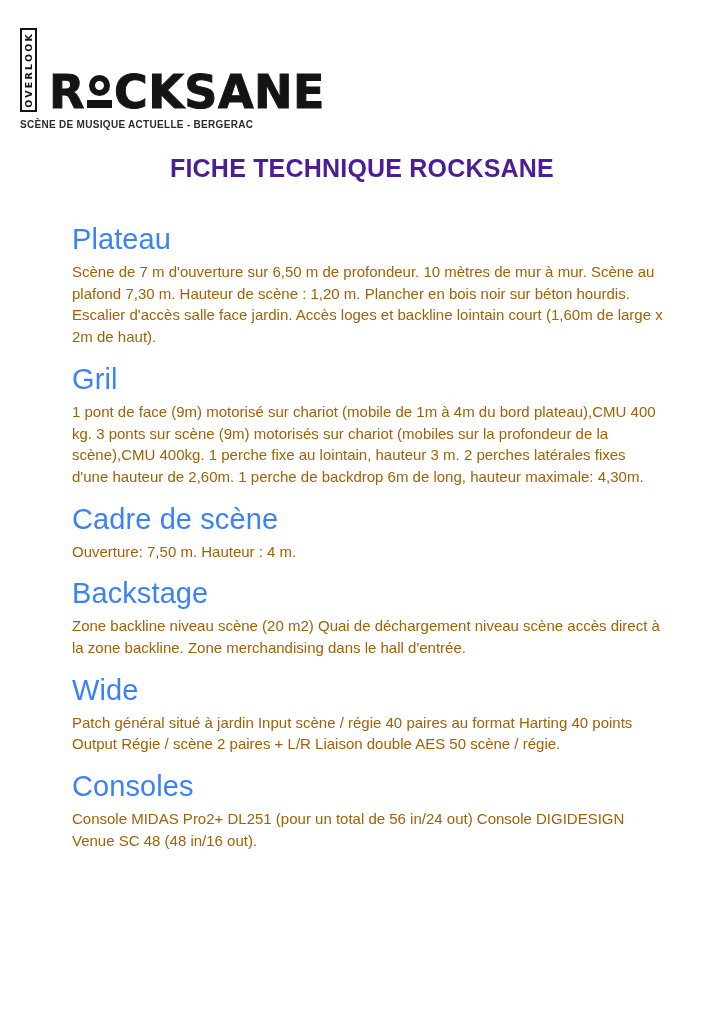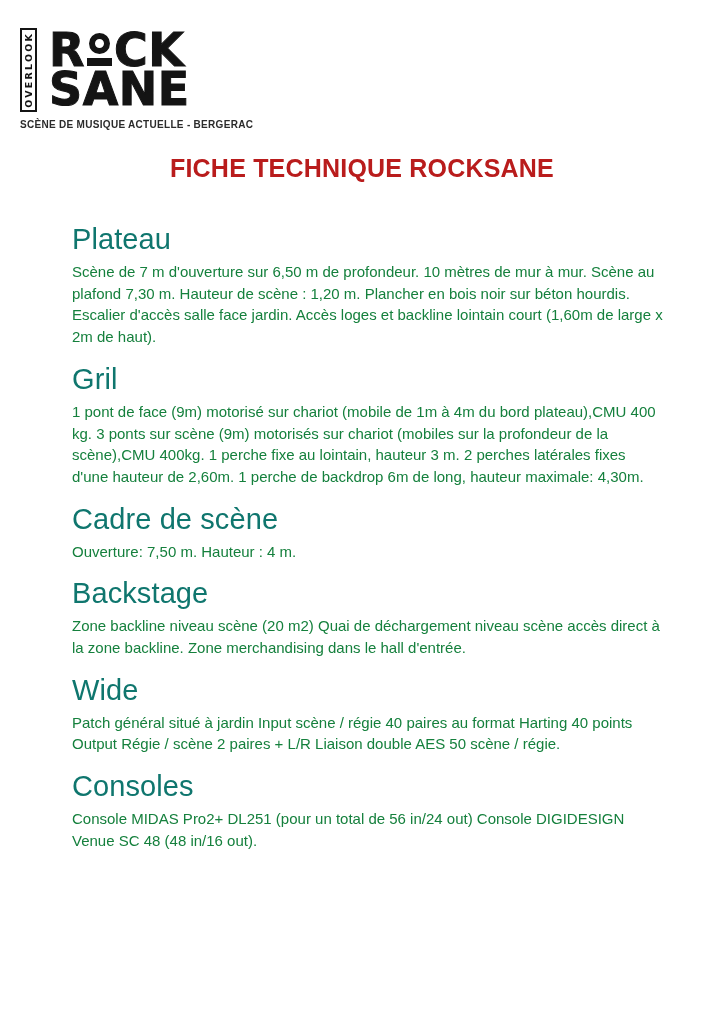--- a/index.html
+++ b/index.html
@@ -41,22 +41,23 @@
     writing-mode: vertical-rl;
     transform: rotate(180deg);
     font-family: "DejaVu Sans", sans-serif;
     font-size: 9.5px;
     font-weight: 700;
     letter-spacing: 2.2px;
     white-space: nowrap;
   }
   .logo-words {
     display: flex;
-    flex-direction: column;
+    flex-direction: row;
     justify-content: center;
+    align-items: flex-end;
   }
   .logo-row {
     font-family: "DejaVu Sans", sans-serif;
     font-weight: 700;
     font-size: 46px;
     line-height: 39px;
     letter-spacing: 0.5px;
     color: #141414;
     -webkit-text-stroke: 1px #141414;
     white-space: nowrap;
@@ -97,44 +98,44 @@
 
   
   .doc-title {
     margin: 0;
     padding-top: 153px;
     text-align: center;
     font-size: 25px;
     line-height: 30px;
     font-weight: 700;
     letter-spacing: 0.2px;
-    color: #b91c1c;
+    color: #4c1d95;
   }
 
   
   .content {
     margin: 0 60px 0 72px;
   }
   .sec h2 {
     font-size: 29px;
     font-weight: 400;
-    color: #0f766e;
+    color: #3b82f6;
     margin: 13px 0 4px 0;
     line-height: 36px;
     letter-spacing: 0.1px;
   }
   .sec:first-child h2 {
     margin-top: 38px;
   }
   .sec p {
     margin: 0;
     max-width: 592px;
     font-size: 15px;
     line-height: 21.7px;
-    color: #15803d;
+    color: #a16207;
   }
 </style>
 </head>
 <body>
 
 <div class="page">
 
   <header class="logo">
     <div class="logo-main">
       <div class="overlook-box">

